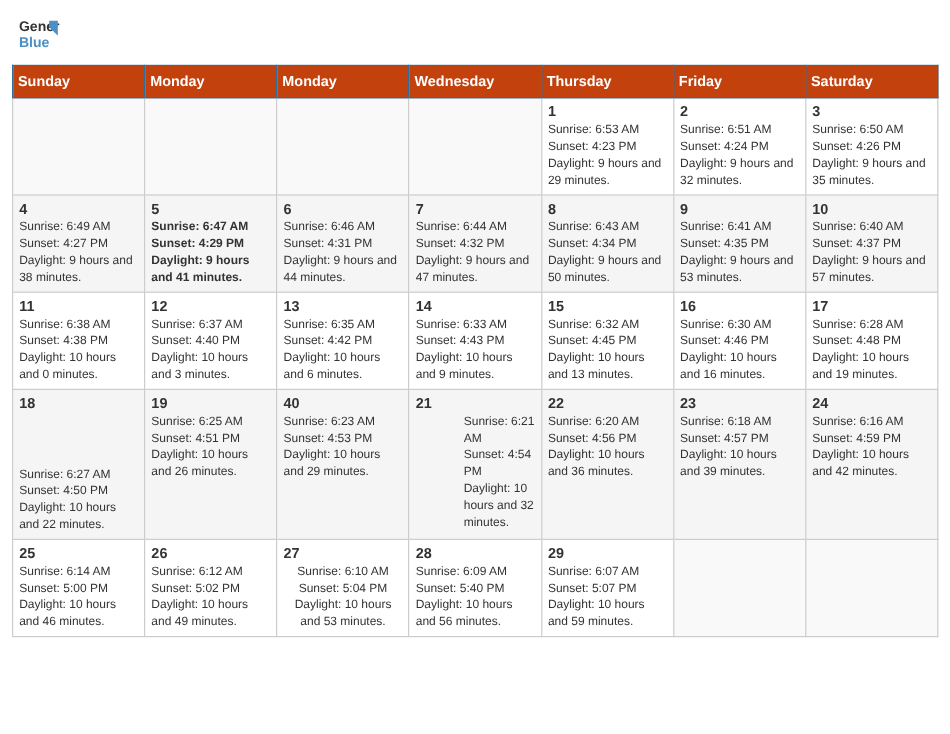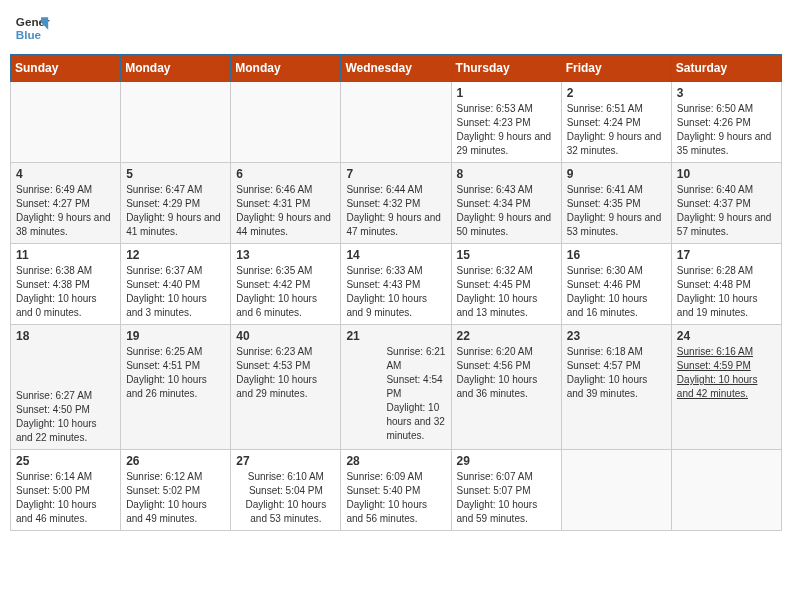--- a/index.html
+++ b/index.html
@@ -131,21 +131,21 @@
       </tr>
       <tr>
         <td>
           <span class="day-num">4</span>
           <div class="cell-text" style="white-space: pre-line;">Sunrise: 6:49 AM
 Sunset: 4:27 PM
 Daylight: 9 hours and 38 minutes.</div>
         </td>
         <td>
           <span class="day-num">5</span>
-          <div class="cell-text" style="white-space: pre-line;">Sunrise: 6:47 AM
+          <div class="cell-text" style="white-space: pre-line; font-weight: bold;">Sunrise: 6:47 AM
 Sunset: 4:29 PM
 Daylight: 9 hours and 41 minutes.</div>
         </td>
         <td>
           <span class="day-num">6</span>
           <div class="cell-text" style="white-space: pre-line;">Sunrise: 6:46 AM
 Sunset: 4:31 PM
 Daylight: 9 hours and 44 minutes.</div>
         </td>
         <td>
@@ -249,21 +249,21 @@
 Daylight: 10 hours and 36 minutes.</div>
         </td>
         <td>
           <span class="day-num">23</span>
           <div class="cell-text" style="white-space: pre-line;">Sunrise: 6:18 AM
 Sunset: 4:57 PM
 Daylight: 10 hours and 39 minutes.</div>
         </td>
         <td>
           <span class="day-num">24</span>
-          <div class="cell-text" style="white-space: pre-line; text-decoration: underline;">Sunrise: 6:16 AM
+          <div class="cell-text" style="white-space: pre-line;">Sunrise: 6:16 AM
 Sunset: 4:59 PM
 Daylight: 10 hours and 42 minutes.</div>
         </td>
       </tr>
       <tr>
         <td>
           <span class="day-num">25</span>
           <div class="cell-text" style="white-space: pre-line;">Sunrise: 6:14 AM
 Sunset: 5:00 PM
 Daylight: 10 hours and 46 minutes.</div>

